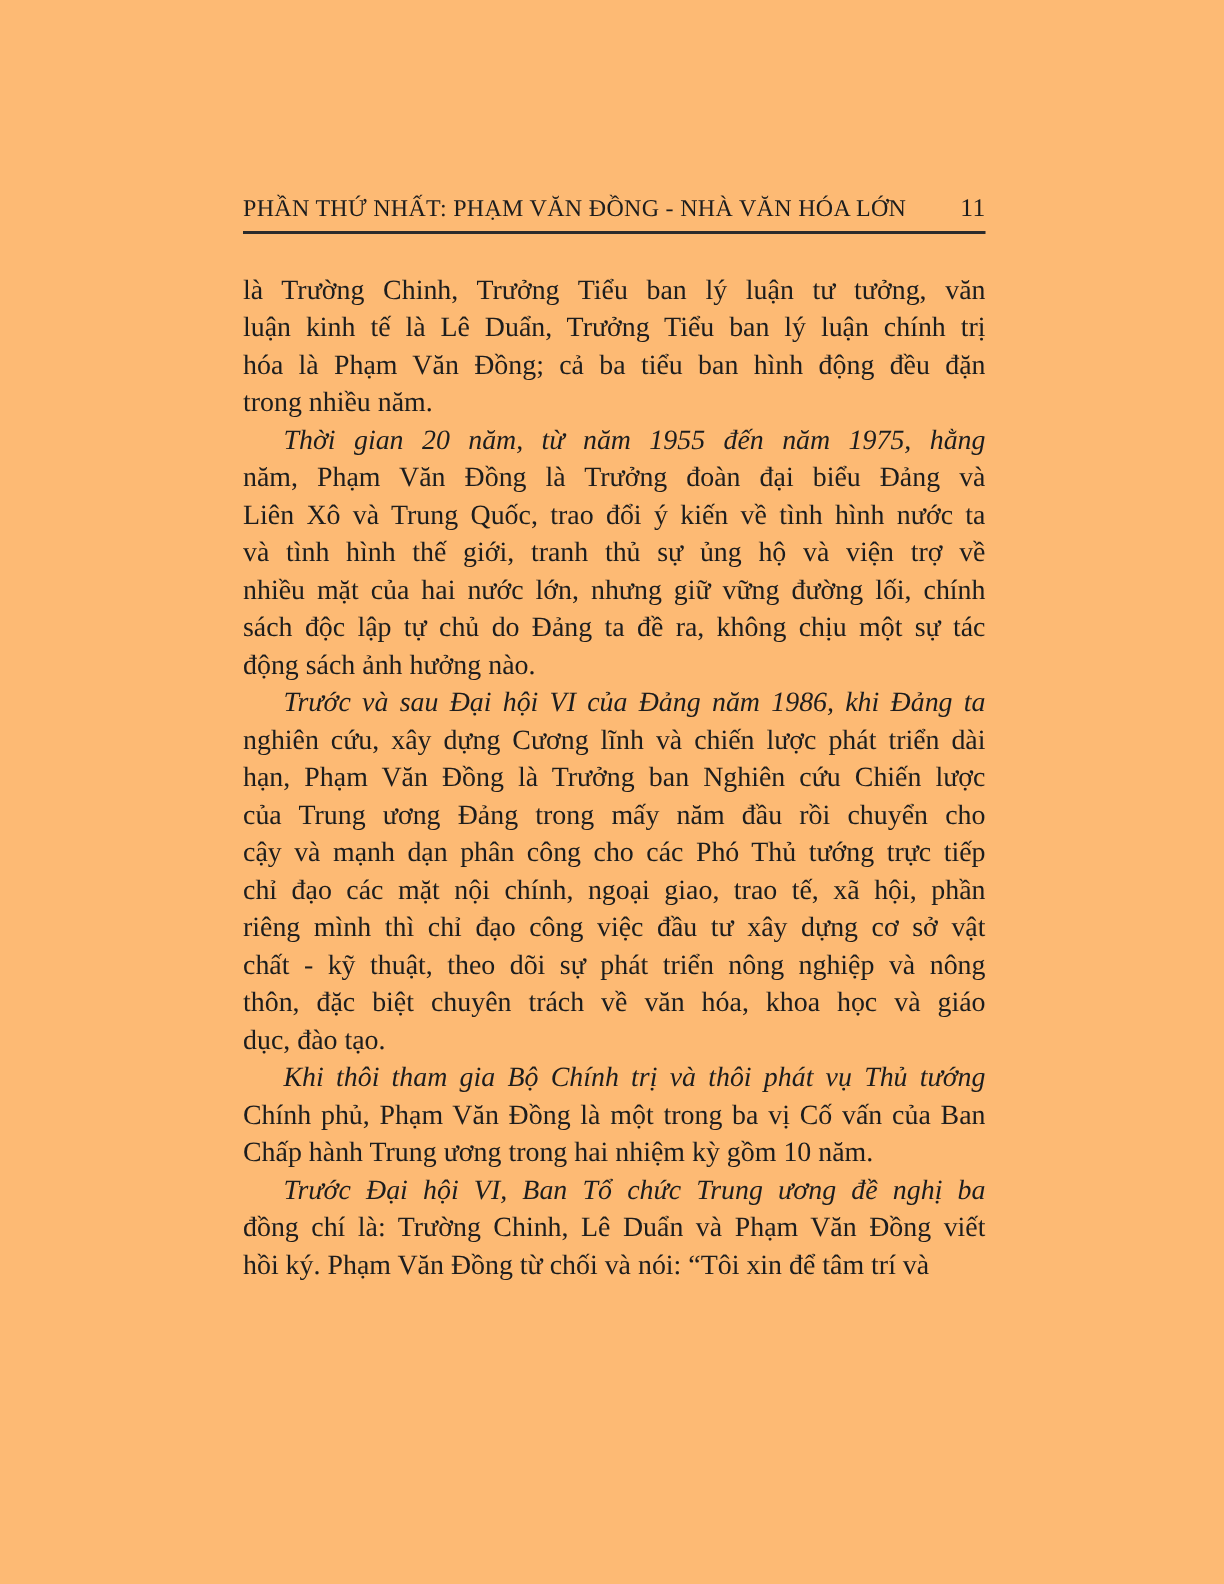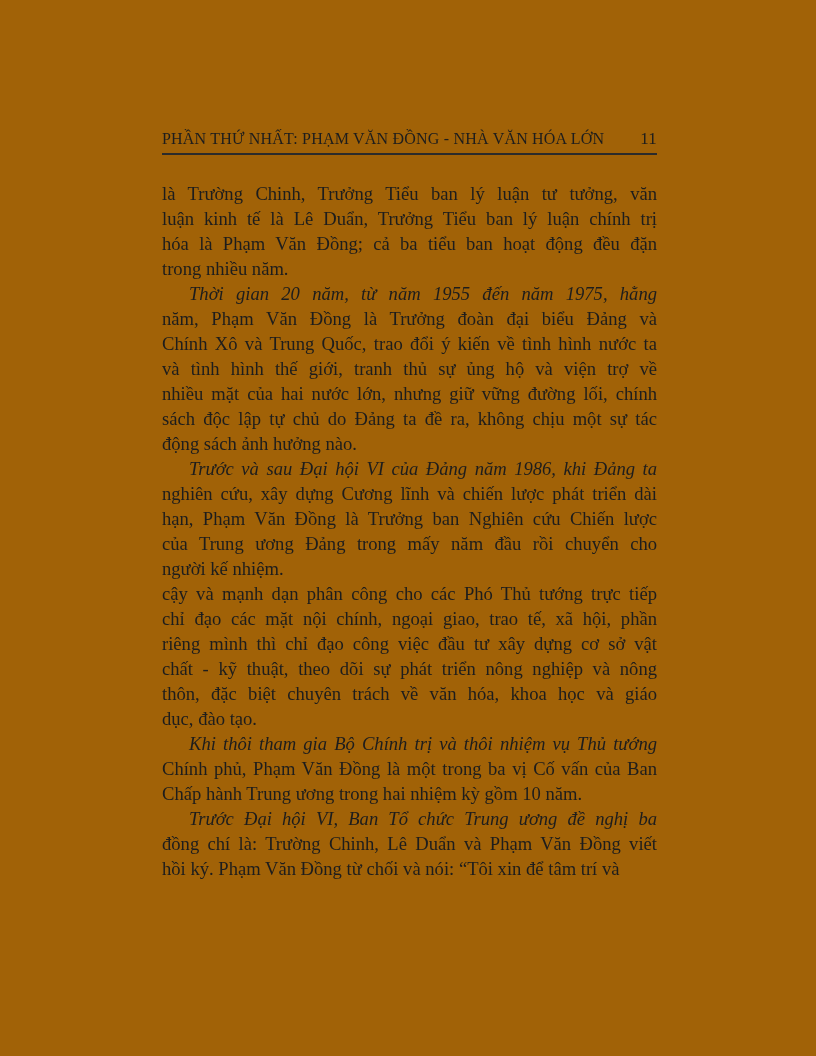--- a/index.html
+++ b/index.html
@@ -4,21 +4,21 @@
 <style>
   html, body {
     margin: 0;
     padding: 0;
     background: #ffffff;
   }
   .page {
     position: relative;
     width: 816px;
     height: 1056px;
-    background: #a16207;
+    background: #fdba74;
     font-family: "Liberation Serif", "DejaVu Serif", serif;
     color: #1d1d1d;
     overflow: hidden;
   }
   .running-header {
     position: absolute;
     left: 162px;
     top: 128px;
     width: 495px;
     display: flex;
@@ -69,49 +69,48 @@
 <div class="page">
   <div class="running-header">
     <span class="title">PHẦN THỨ NHẤT: PHẠM VĂN ĐỒNG - NHÀ VĂN HÓA LỚN</span>
     <span class="folio">11</span>
   </div>
 
   <div class="body-text">
       <div class="paragraph">
         <div class="line">là Trường Chinh, Trưởng Tiểu ban lý luận tư tưởng, văn</div>
         <div class="line">luận kinh tế là Lê Duẩn, Trưởng Tiểu ban lý luận chính trị</div>
-        <div class="line">hóa là Phạm Văn Đồng; cả ba tiểu ban hoạt động đều đặn</div>
+        <div class="line">hóa là Phạm Văn Đồng; cả ba tiểu ban hình động đều đặn</div>
         <div class="line last">trong nhiều năm.</div>
       </div>
       <div class="paragraph">
         <div class="line indent">Thời gian 20 năm, từ năm 1955 đến năm 1975, hằng</div>
         <div class="line">năm, Phạm Văn Đồng là Trưởng đoàn đại biểu Đảng và</div>
-        <div class="line">Chính Xô và Trung Quốc, trao đổi ý kiến về tình hình nước ta</div>
+        <div class="line">Liên Xô và Trung Quốc, trao đổi ý kiến về tình hình nước ta</div>
         <div class="line">và tình hình thế giới, tranh thủ sự ủng hộ và viện trợ về</div>
         <div class="line">nhiều mặt của hai nước lớn, nhưng giữ vững đường lối, chính</div>
         <div class="line">sách độc lập tự chủ do Đảng ta đề ra, không chịu một sự tác</div>
         <div class="line last">động sách ảnh hưởng nào.</div>
       </div>
       <div class="paragraph">
         <div class="line indent">Trước và sau Đại hội VI của Đảng năm 1986, khi Đảng ta</div>
         <div class="line">nghiên cứu, xây dựng Cương lĩnh và chiến lược phát triển dài</div>
         <div class="line">hạn, Phạm Văn Đồng là Trưởng ban Nghiên cứu Chiến lược</div>
         <div class="line">của Trung ương Đảng trong mấy năm đầu rồi chuyển cho</div>
-        <div class="line last">người kế nhiệm.</div>
       </div>
       <div class="paragraph">
         <div class="line">cậy và mạnh dạn phân công cho các Phó Thủ tướng trực tiếp</div>
         <div class="line">chỉ đạo các mặt nội chính, ngoại giao, trao tế, xã hội, phần</div>
         <div class="line">riêng mình thì chỉ đạo công việc đầu tư xây dựng cơ sở vật</div>
         <div class="line">chất - kỹ thuật, theo dõi sự phát triển nông nghiệp và nông</div>
         <div class="line">thôn, đặc biệt chuyên trách về văn hóa, khoa học và giáo</div>
         <div class="line last">dục, đào tạo.</div>
       </div>
       <div class="paragraph">
-        <div class="line indent">Khi thôi tham gia Bộ Chính trị và thôi nhiệm vụ Thủ tướng</div>
+        <div class="line indent">Khi thôi tham gia Bộ Chính trị và thôi phát vụ Thủ tướng</div>
         <div class="line">Chính phủ, Phạm Văn Đồng là một trong ba vị Cố vấn của Ban</div>
         <div class="line last">Chấp hành Trung ương trong hai nhiệm kỳ gồm 10 năm.</div>
       </div>
       <div class="paragraph">
         <div class="line indent">Trước Đại hội VI, Ban Tổ chức Trung ương đề nghị ba</div>
         <div class="line">đồng chí là: Trường Chinh, Lê Duẩn và Phạm Văn Đồng viết</div>
         <div class="line last">hồi ký. Phạm Văn Đồng từ chối và nói: “Tôi xin để tâm trí và</div>
       </div>
     </div>
 </div>

